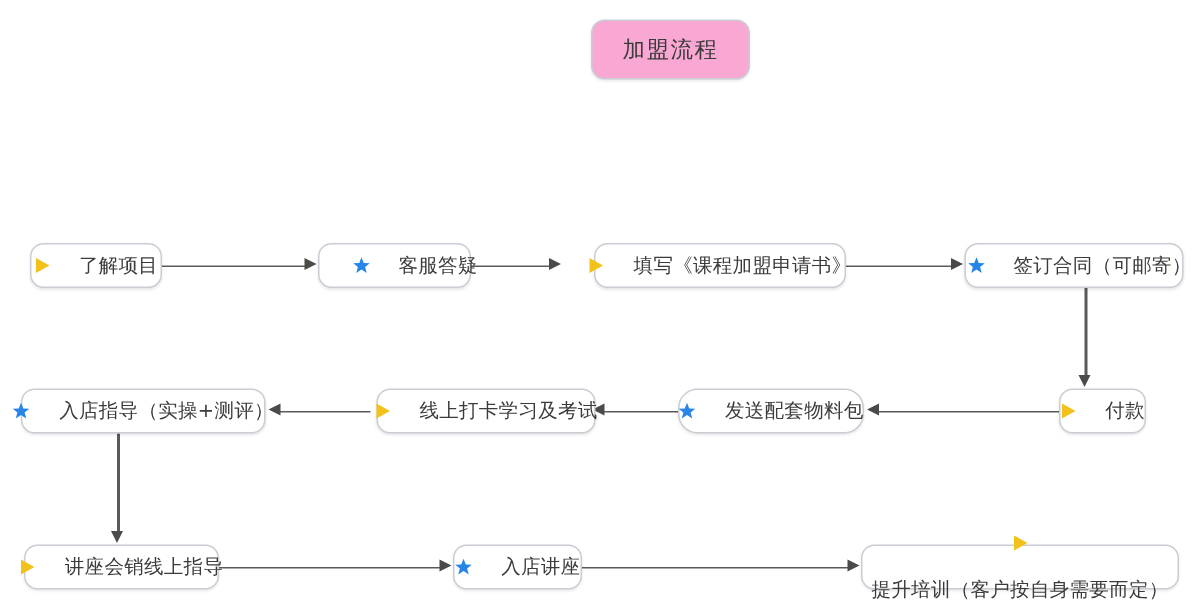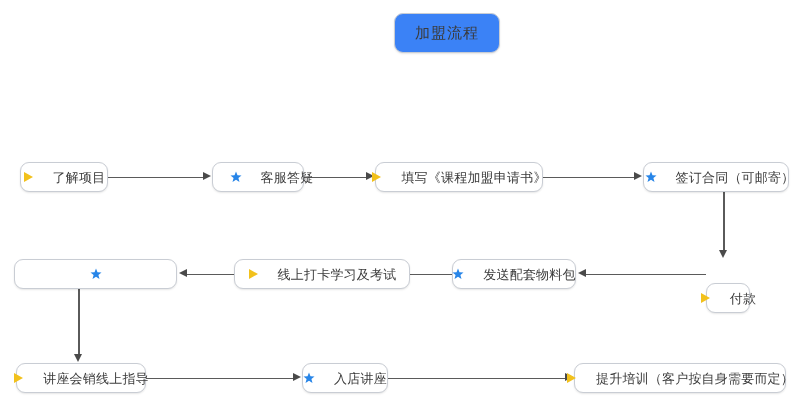--- a/index.html
+++ b/index.html
@@ -37,21 +37,21 @@
     color: #3b3b3b;
     line-height: 1;
     letter-spacing: 0.2px;
   }
   .title-node {
     position: absolute;
     box-sizing: border-box;
     display: flex;
     align-items: center;
     justify-content: center;
-    background: #3b82f6;
+    background: #f9a8d4;
     border: 1px solid #c9cdd4;
     border-radius: 9px;
     box-shadow: 0 1px 2px rgba(0,0,0,0.10);
   }
   .title-node .label {
     font-size: 15px;
     color: #3b3b3b;
     letter-spacing: 1px;
   }
   .icon {
@@ -128,101 +128,102 @@
 
   <div class="node" style="left:20px; top:162px; width:88px;">
     <span class="icon">
       <svg width="11" height="12" viewBox="0 0 11 12">
           <polygon points="1,1 10,6 1,11" fill="#f2c11c"></polygon>
         </svg>
     </span>
     <span class="label">了解项目</span>
   </div>
 
-  <div class="node" style="left:212px; top:162px; width:92px;padding-left:36px;">
+  <div class="node" style="left:212px; top:162px; width:102px;padding-left:36px;">
     <span class="icon">
       <svg width="12" height="12" viewBox="0 0 12 12">
           <polygon points="6,0.5 7.5,4.3 11.5,4.5 8.4,7 9.5,11 6,8.7 2.5,11 3.6,7 0.5,4.5 4.5,4.3" fill="#2785e8"></polygon>
         </svg>
     </span>
     <span class="label">客服答疑</span>
   </div>
 
-  <div class="node" style="left:375px; top:162px; width:168px;">
+  <div class="node" style="left:396px; top:162px; width:168px;">
     <span class="icon">
       <svg width="11" height="12" viewBox="0 0 11 12">
           <polygon points="1,1 10,6 1,11" fill="#f2c11c"></polygon>
         </svg>
     </span>
     <span class="label">填写《课程加盟申请书》</span>
   </div>
 
   <div class="node" style="left:643px; top:162px; width:146px;padding-left:16px;">
     <span class="icon">
       <svg width="12" height="12" viewBox="0 0 12 12">
           <polygon points="6,0.5 7.5,4.3 11.5,4.5 8.4,7 9.5,11 6,8.7 2.5,11 3.6,7 0.5,4.5 4.5,4.3" fill="#2785e8"></polygon>
         </svg>
     </span>
     <span class="label">签订合同（可邮寄）</span>
   </div>
 
-  <div class="node" style="left:706px; top:259px; width:44px;margin-top:24px;">
+  <div class="node" style="left:706px; top:259px; width:58px;">
     <span class="icon">
       <svg width="11" height="12" viewBox="0 0 11 12">
           <polygon points="1,1 10,6 1,11" fill="#f2c11c"></polygon>
         </svg>
     </span>
     <span class="label">付款</span>
   </div>
 
-  <div class="node" style="left:452px; top:259px; width:124px;">
+  <div class="node" style="left:452px; top:259px; width:124px;border-radius:13px;">
     <span class="icon">
       <svg width="12" height="12" viewBox="0 0 12 12">
           <polygon points="6,0.5 7.5,4.3 11.5,4.5 8.4,7 9.5,11 6,8.7 2.5,11 3.6,7 0.5,4.5 4.5,4.3" fill="#2785e8"></polygon>
         </svg>
     </span>
     <span class="label">发送配套物料包</span>
   </div>
 
-  <div class="node" style="left:234px; top:259px; width:176px;">
+  <div class="node" style="left:251px; top:259px; width:146px;">
     <span class="icon">
       <svg width="11" height="12" viewBox="0 0 11 12">
           <polygon points="1,1 10,6 1,11" fill="#f2c11c"></polygon>
         </svg>
     </span>
     <span class="label">线上打卡学习及考试</span>
   </div>
 
   <div class="node" style="left:14px; top:259px; width:163px;">
     <span class="icon">
       <svg width="12" height="12" viewBox="0 0 12 12">
           <polygon points="6,0.5 7.5,4.3 11.5,4.5 8.4,7 9.5,11 6,8.7 2.5,11 3.6,7 0.5,4.5 4.5,4.3" fill="#2785e8"></polygon>
         </svg>
     </span>
+    <span class="label">入店指导（实操+测评）</span>
   </div>
 
   <div class="node" style="left:302px; top:363px; width:86px;">
     <span class="icon">
       <svg width="12" height="12" viewBox="0 0 12 12">
           <polygon points="6,0.5 7.5,4.3 11.5,4.5 8.4,7 9.5,11 6,8.7 2.5,11 3.6,7 0.5,4.5 4.5,4.3" fill="#2785e8"></polygon>
         </svg>
     </span>
     <span class="label">入店讲座</span>
   </div>
 
   <div class="node" style="left:16px; top:363px; width:130px;">
     <span class="icon">
       <svg width="11" height="12" viewBox="0 0 11 12">
           <polygon points="1,1 10,6 1,11" fill="#f2c11c"></polygon>
         </svg>
     </span>
     <span class="label">讲座会销线上指导</span>
   </div>
 
-  <div class="node" style="left:574px; top:363px; width:212px;">
+  <div class="node" style="left:574px; top:363px; width:212px;flex-direction:column;">
     <span class="icon">
       <svg width="11" height="12" viewBox="0 0 11 12">
           <polygon points="1,1 10,6 1,11" fill="#f2c11c"></polygon>
         </svg>
     </span>
     <span class="label">提升培训（客户按自身需要而定）</span>
   </div>
 
 </div>
 

